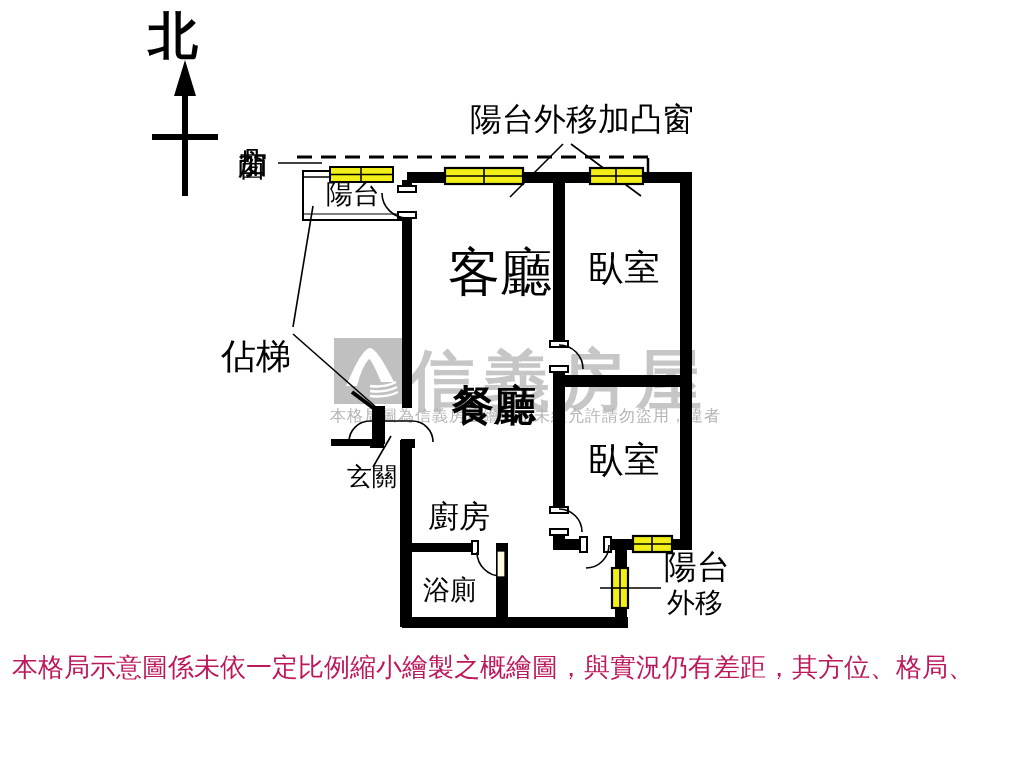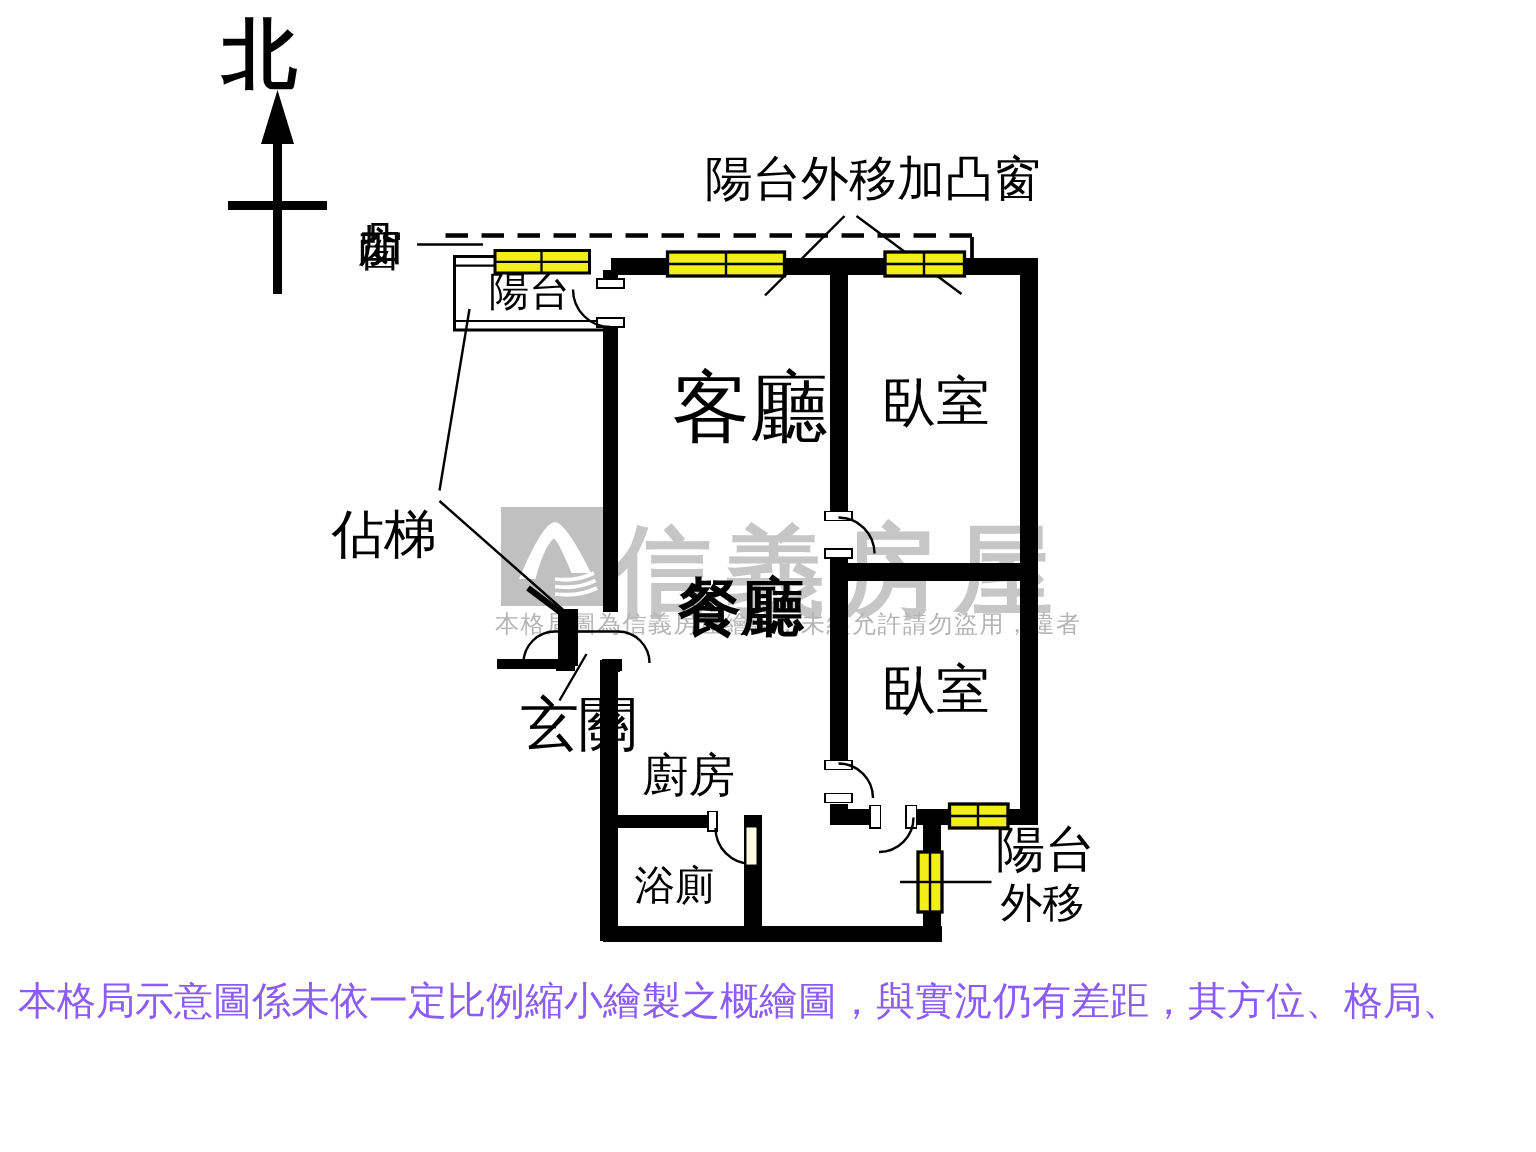--- a/index.html
+++ b/index.html
@@ -20,21 +20,21 @@
   #wm-big{
     position:absolute;left:408px;top:336px;font-size:66px;letter-spacing:10px;
     color:#c6c6c6;z-index:5;font-weight:bold;
   }
   #wm-small{
     position:absolute;left:330px;top:406px;font-size:16px;letter-spacing:1px;
     color:#b4b4b4;z-index:5;width:390px;white-space:nowrap;overflow:hidden;
   }
   #disclaimer{
     position:absolute;left:12px;top:653px;width:1004px;z-index:30;
-    font-size:26px;line-height:30px;color:#8b5cf6;
+    font-size:26px;line-height:30px;color:#be185d;
   }
   #disclaimer div{white-space:nowrap;overflow:hidden;}
 </style>
 </head>
 <body>
 
 <div id="stage">
 
   <div id="watermark-layer">
     <svg class="abs" style="left:334px;top:338px;" width="70" height="66" viewBox="0 0 70 66">
@@ -162,21 +162,21 @@
   <div class="lbl" style="left:470px;top:103px;font-size:32px;text-align:right;">陽台外移加凸窗</div>
 
   <div class="lbl" style="left:448px;top:246px;font-size:52px;">客廳</div>
 
   <div class="lbl" style="left:588px;top:250px;font-size:36px;">臥室</div>
 
   <div class="lbl" style="left:221px;top:311px;font-size:35px;margin-top:28px;">佔梯</div>
 
   <div class="lbl" style="left:452px;top:384px;font-size:42px;font-weight:bold;">餐廳</div>
 
-  <div class="lbl" style="left:347px;top:464px;font-size:39px;">玄關</div>
+  <div class="lbl" style="left:347px;top:464px;font-size:25px;">玄關</div>
 
   <div class="lbl" style="left:428px;top:501px;font-size:31px;">廚房</div>
 
   <div class="lbl" style="left:423px;top:576px;font-size:27px;">浴廁</div>
 
   <div class="lbl" style="left:588px;top:442px;font-size:36px;">臥室</div>
 
   <div class="lbl" style="left:664px;top:550px;font-size:33px;">陽台</div>
   <div class="lbl" style="left:667px;top:588px;font-size:28px;">外移</div>
 

